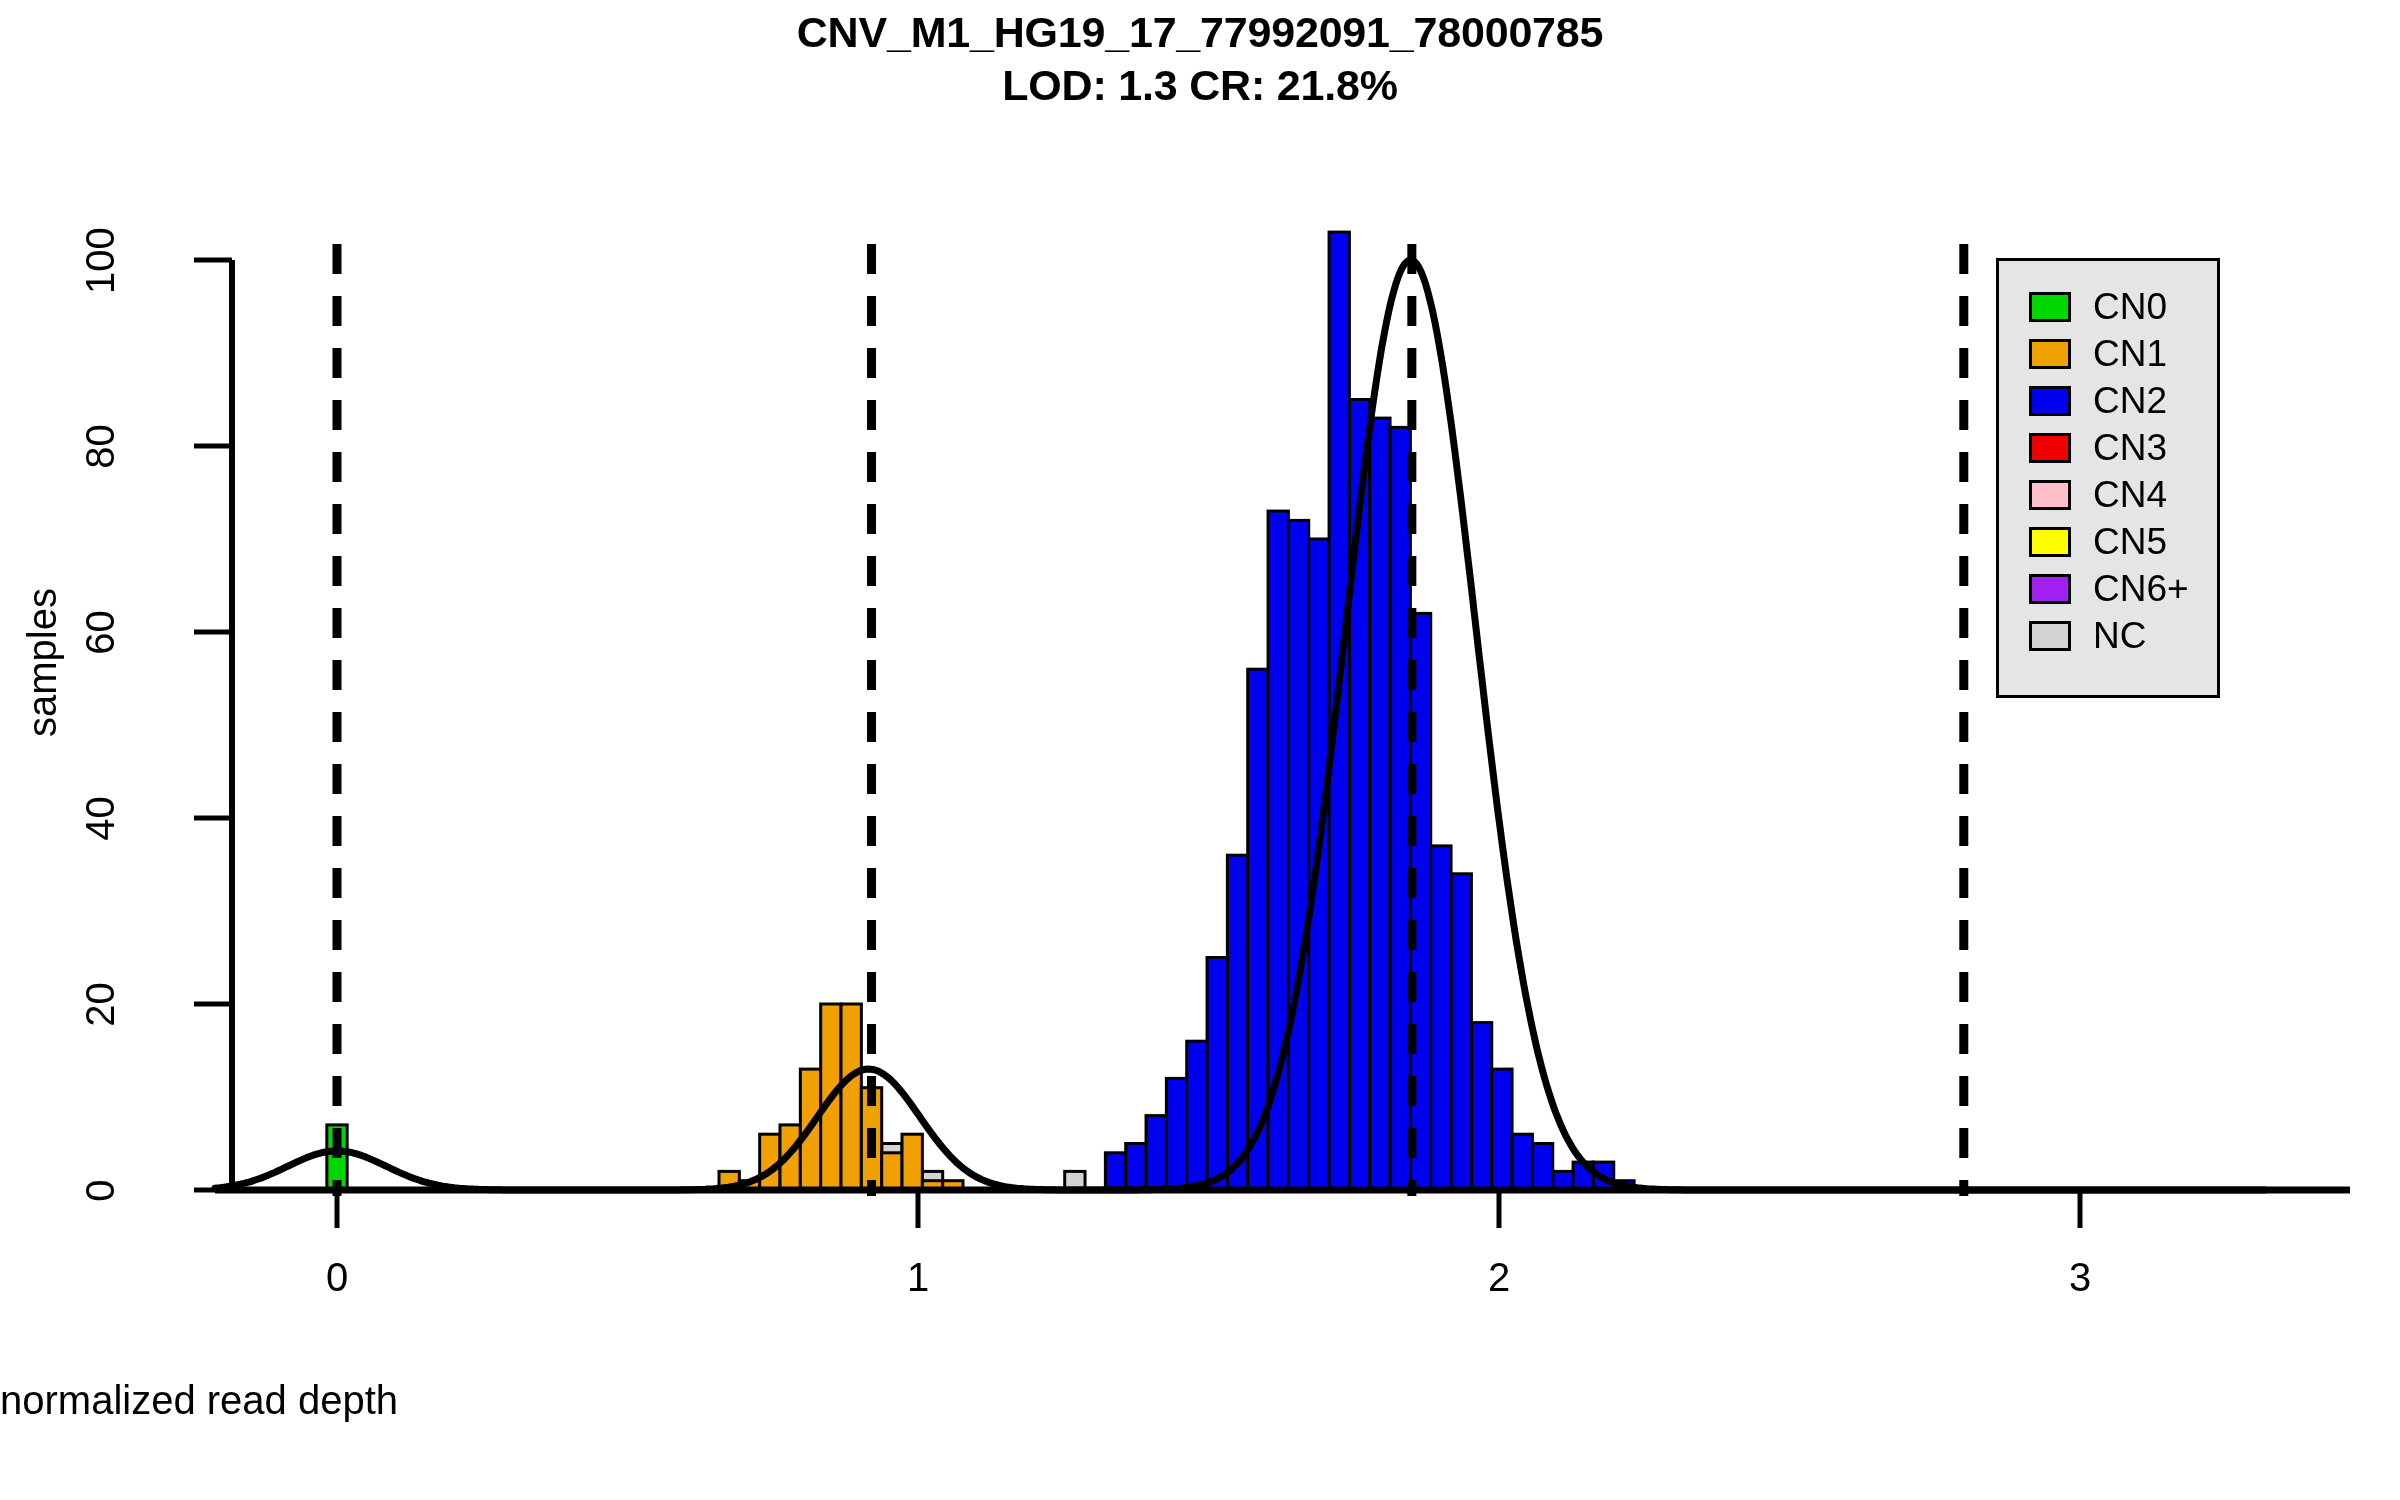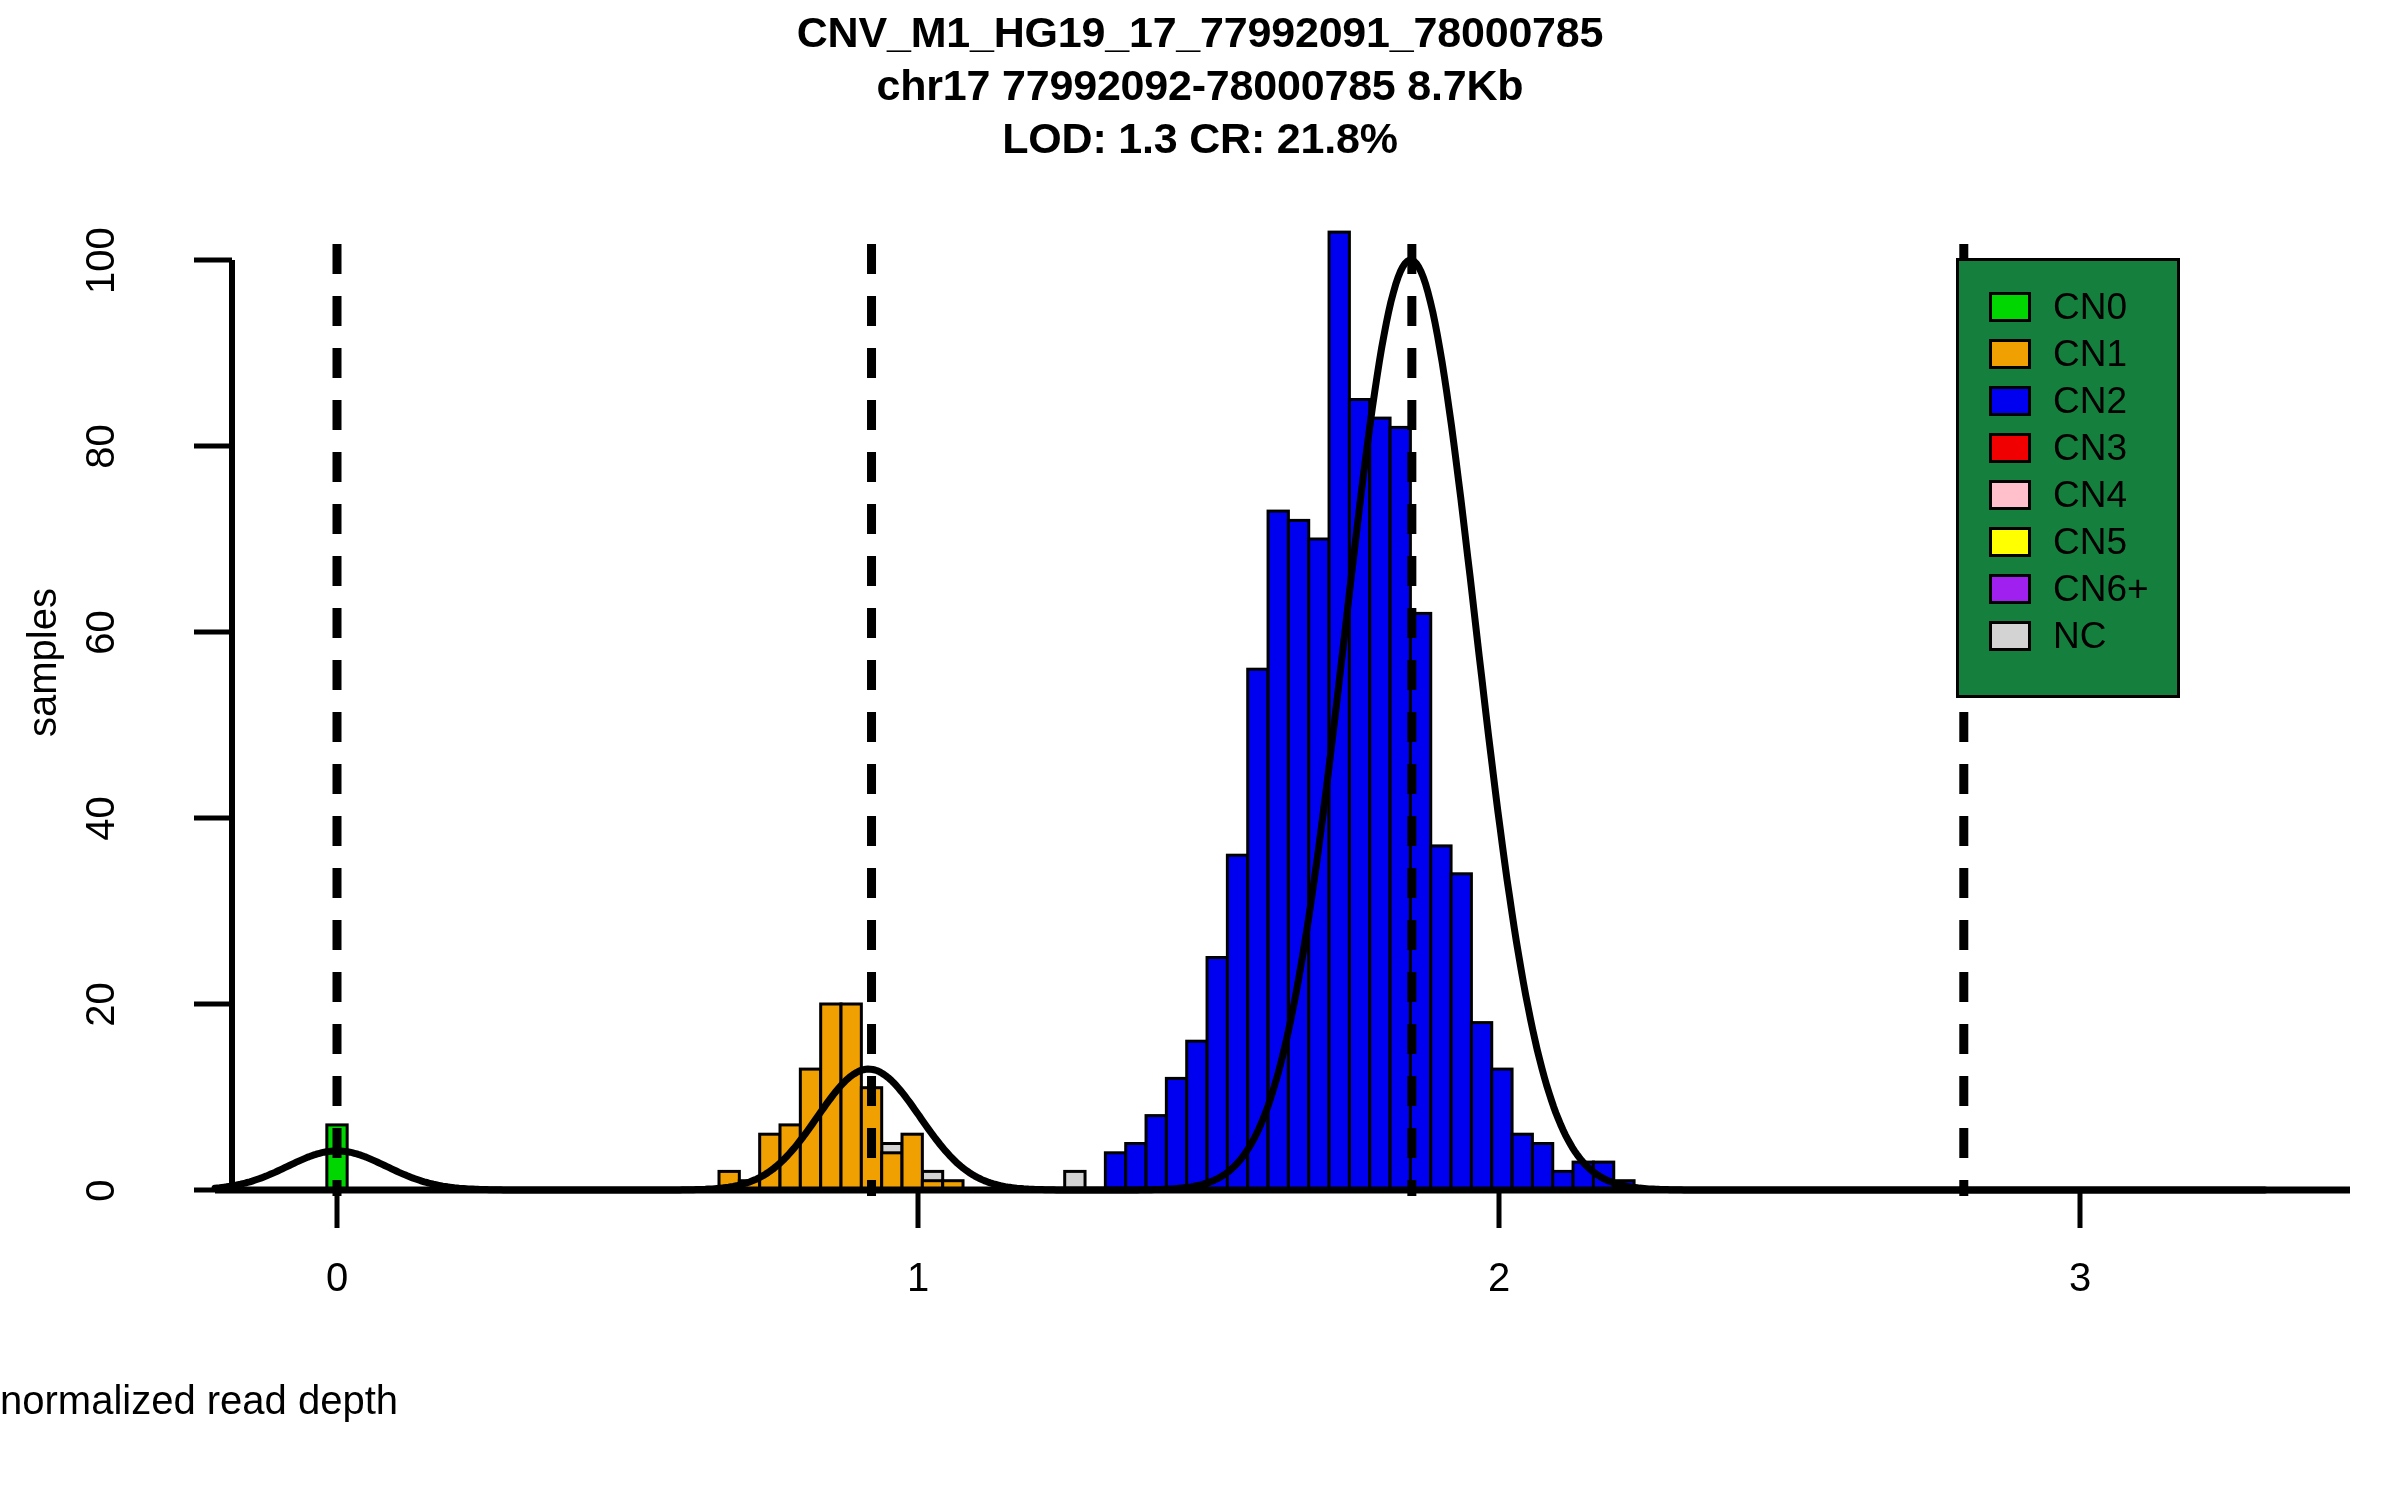--- a/index.html
+++ b/index.html
@@ -24,42 +24,41 @@
     position:absolute; left:0; top:1378px; width:2400px;
     text-align:left; font-size:40px;
   }
 
   
   #plot{position:absolute; left:0; top:0; width:2400px; height:1500px;}
   svg.layer{position:absolute; left:0; top:0; width:2400px; height:1500px; overflow:visible;}
 
   
   #legend{
-    position:absolute; left:1956px; top:258px;
+    position:absolute; left:1996px; top:258px;
     width:224px; height:440px;
-    border:3px solid #000; background:#15803d;
+    border:3px solid #000; background:#e5e5e5;
     box-sizing:border-box;
   }
   #legend .rows{padding:22px 0 0 30px;}
   .lgrow{display:flex; align-items:center; height:47px;}
   .lgsw{width:42px; height:30px; border:3px solid #000; box-sizing:border-box; flex:none;}
   .lglab{margin-left:22px; font-size:37px; line-height:37px; white-space:nowrap;}
 
   
   .ytick{position:absolute; font-size:40px; transform:rotate(-90deg); transform-origin:center center; text-align:center;}
   .xtick{position:absolute; font-size:40px; text-align:center;}
 </style>
 </head>
 <body>
 
 <div id="root">
 
   <div id="title">
     <div>CNV_M1_HG19_17_77992091_78000785</div>
-    <div>chr17 77992092-78000785 8.7Kb</div>
     <div>LOD: 1.3 CR: 21.8%</div>
   </div>
 
   <div id="ylab">samples</div>
   <div id="xlab">normalized read depth</div>
 
   <div id="plot">
     <svg class="layer" id="chart-svg" viewBox="0 0 2400 1500" preserveAspectRatio="none">
       <g id="g-nc">
           <rect x="881.6875" y="1143.5" width="20.335" height="46.5" fill="#d3d3d3" stroke="#000" stroke-width="3"></rect>

